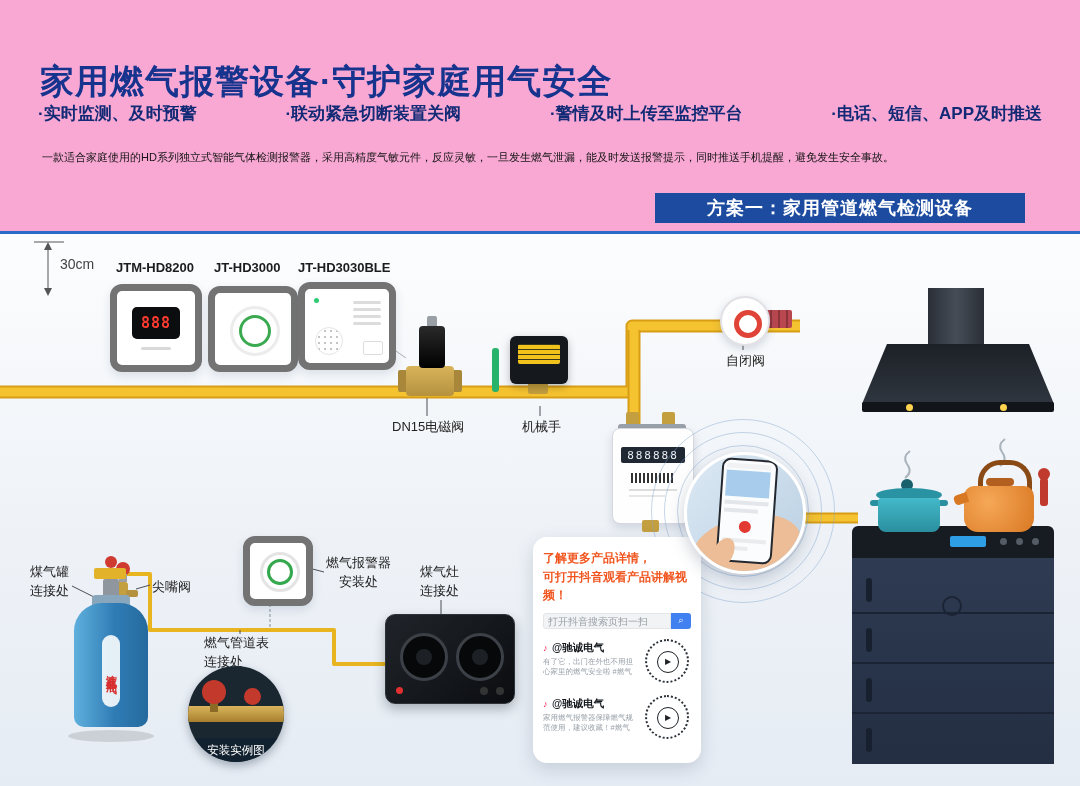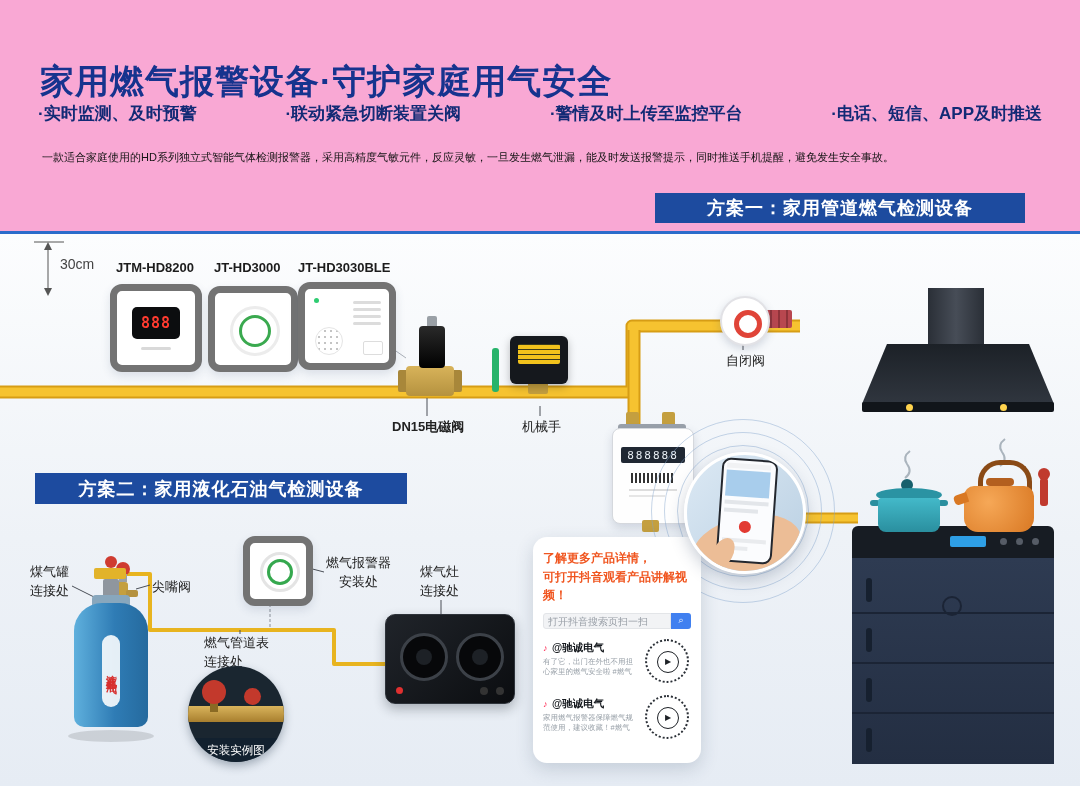--- a/index.html
+++ b/index.html
@@ -107,21 +107,21 @@
     <div class="abs" style="left:10px;top:38px;width:26px;height:26px;border:1px solid #e5e5e5;border-radius:50%;
          background-image:radial-gradient(#c4c4c4 1.2px,transparent 1.3px);background-size:6px 6px;"></div>
     <div class="abs" style="left:58px;top:52px;width:18px;height:12px;border:1px solid #ddd;border-radius:2px;"></div>
   </div>
 
   <div class="abs" style="left:398px;top:370px;width:10px;height:22px;background:#a8873a;border-radius:2px;"></div>
   <div class="abs" style="left:452px;top:370px;width:10px;height:22px;background:#a8873a;border-radius:2px;"></div>
   <div class="abs" style="left:406px;top:366px;width:48px;height:30px;background:linear-gradient(#d8b35a,#b5923f);border-radius:4px;"></div>
   <div class="abs" style="left:427px;top:316px;width:10px;height:12px;background:#9aa0a6;border-radius:2px;"></div>
   <div class="abs" style="left:419px;top:326px;width:26px;height:42px;background:linear-gradient(#2a2a2a,#000);border-radius:4px;"></div>
-  <div class="lbl" style="left:392px;top:418px;font-weight:bold;">DN15电磁阀</div>
+  <div class="lbl" style="left:392px;top:418px;">DN15电磁阀</div>
 
   <div class="abs" style="left:492px;top:348px;width:7px;height:44px;background:#27b36a;border-radius:3px;"></div>
   <div class="abs" style="left:528px;top:380px;width:20px;height:14px;background:#c49f3f;border-radius:2px;"></div>
   <div class="abs" style="left:510px;top:336px;width:58px;height:48px;background:#15181d;border-radius:6px;box-shadow:0 3px 8px rgba(0,0,0,.25);">
     <div class="abs" style="left:8px;top:8px;width:42px;height:20px;background:#f2c21c;border-radius:2px;
          background-image:repeating-linear-gradient(0deg,transparent 0 4px,#3a3a1a 4px 5px);"></div>
   </div>
   <div class="lbl" style="left:522px;top:418px;">机械手</div>
 
   <div class="abs" style="left:764px;top:310px;width:28px;height:18px;background:#b8474f;border-radius:2px;
@@ -175,21 +175,20 @@
   <div class="abs" style="left:870px;top:500px;width:10px;height:6px;background:#2a8f9f;border-radius:3px;"></div>
   <div class="abs" style="left:938px;top:500px;width:10px;height:6px;background:#2a8f9f;border-radius:3px;"></div>
   <div class="abs" style="left:878px;top:498px;width:62px;height:34px;background:linear-gradient(#43b9c9,#2a8f9f);border-radius:4px 4px 8px 8px;"></div>
   <div class="abs" style="left:978px;top:460px;width:44px;height:26px;border:5px solid #8a4a16;border-bottom:none;border-radius:22px 22px 0 0;"></div>
   <div class="abs" style="left:986px;top:478px;width:28px;height:8px;background:#b35f1f;border-radius:4px;"></div>
   <div class="abs" style="left:964px;top:486px;width:70px;height:46px;background:radial-gradient(circle at 35% 35%,#f6a857,#d97823);border-radius:10px 10px 14px 14px;"></div>
   <div class="abs" style="left:954px;top:494px;width:14px;height:10px;background:#d97823;border-radius:4px 0 0 4px;transform:rotate(-18deg);"></div>
   <div class="abs" style="left:1038px;top:468px;width:12px;height:12px;background:#c03a2e;border-radius:50%;"></div>
   <div class="abs" style="left:1040px;top:478px;width:8px;height:28px;background:#c03a2e;border-radius:3px;"></div>
 
-  <div class="banner" style="left:35px;top:473px;width:372px;height:31px;">方案二：家用液化石油气检测设备</div>
 
   <div class="lbl pre" style="left:30px;top:563px;">煤气罐
 连接处</div>
 
   <div class="abs" style="left:116px;top:562px;width:14px;height:14px;background:#cf3b30;border-radius:50%;"></div>
   <div class="abs" style="left:119px;top:574px;width:8px;height:8px;background:#9aa0a6;"></div>
   <div class="abs" style="left:112px;top:582px;width:16px;height:24px;background:#c49f3f;border-radius:3px;"></div>
   <div class="abs" style="left:126px;top:590px;width:12px;height:7px;background:#b5923f;border-radius:2px;"></div>
   <div class="lbl" style="left:152px;top:578px;">尖嘴阀</div>
 

